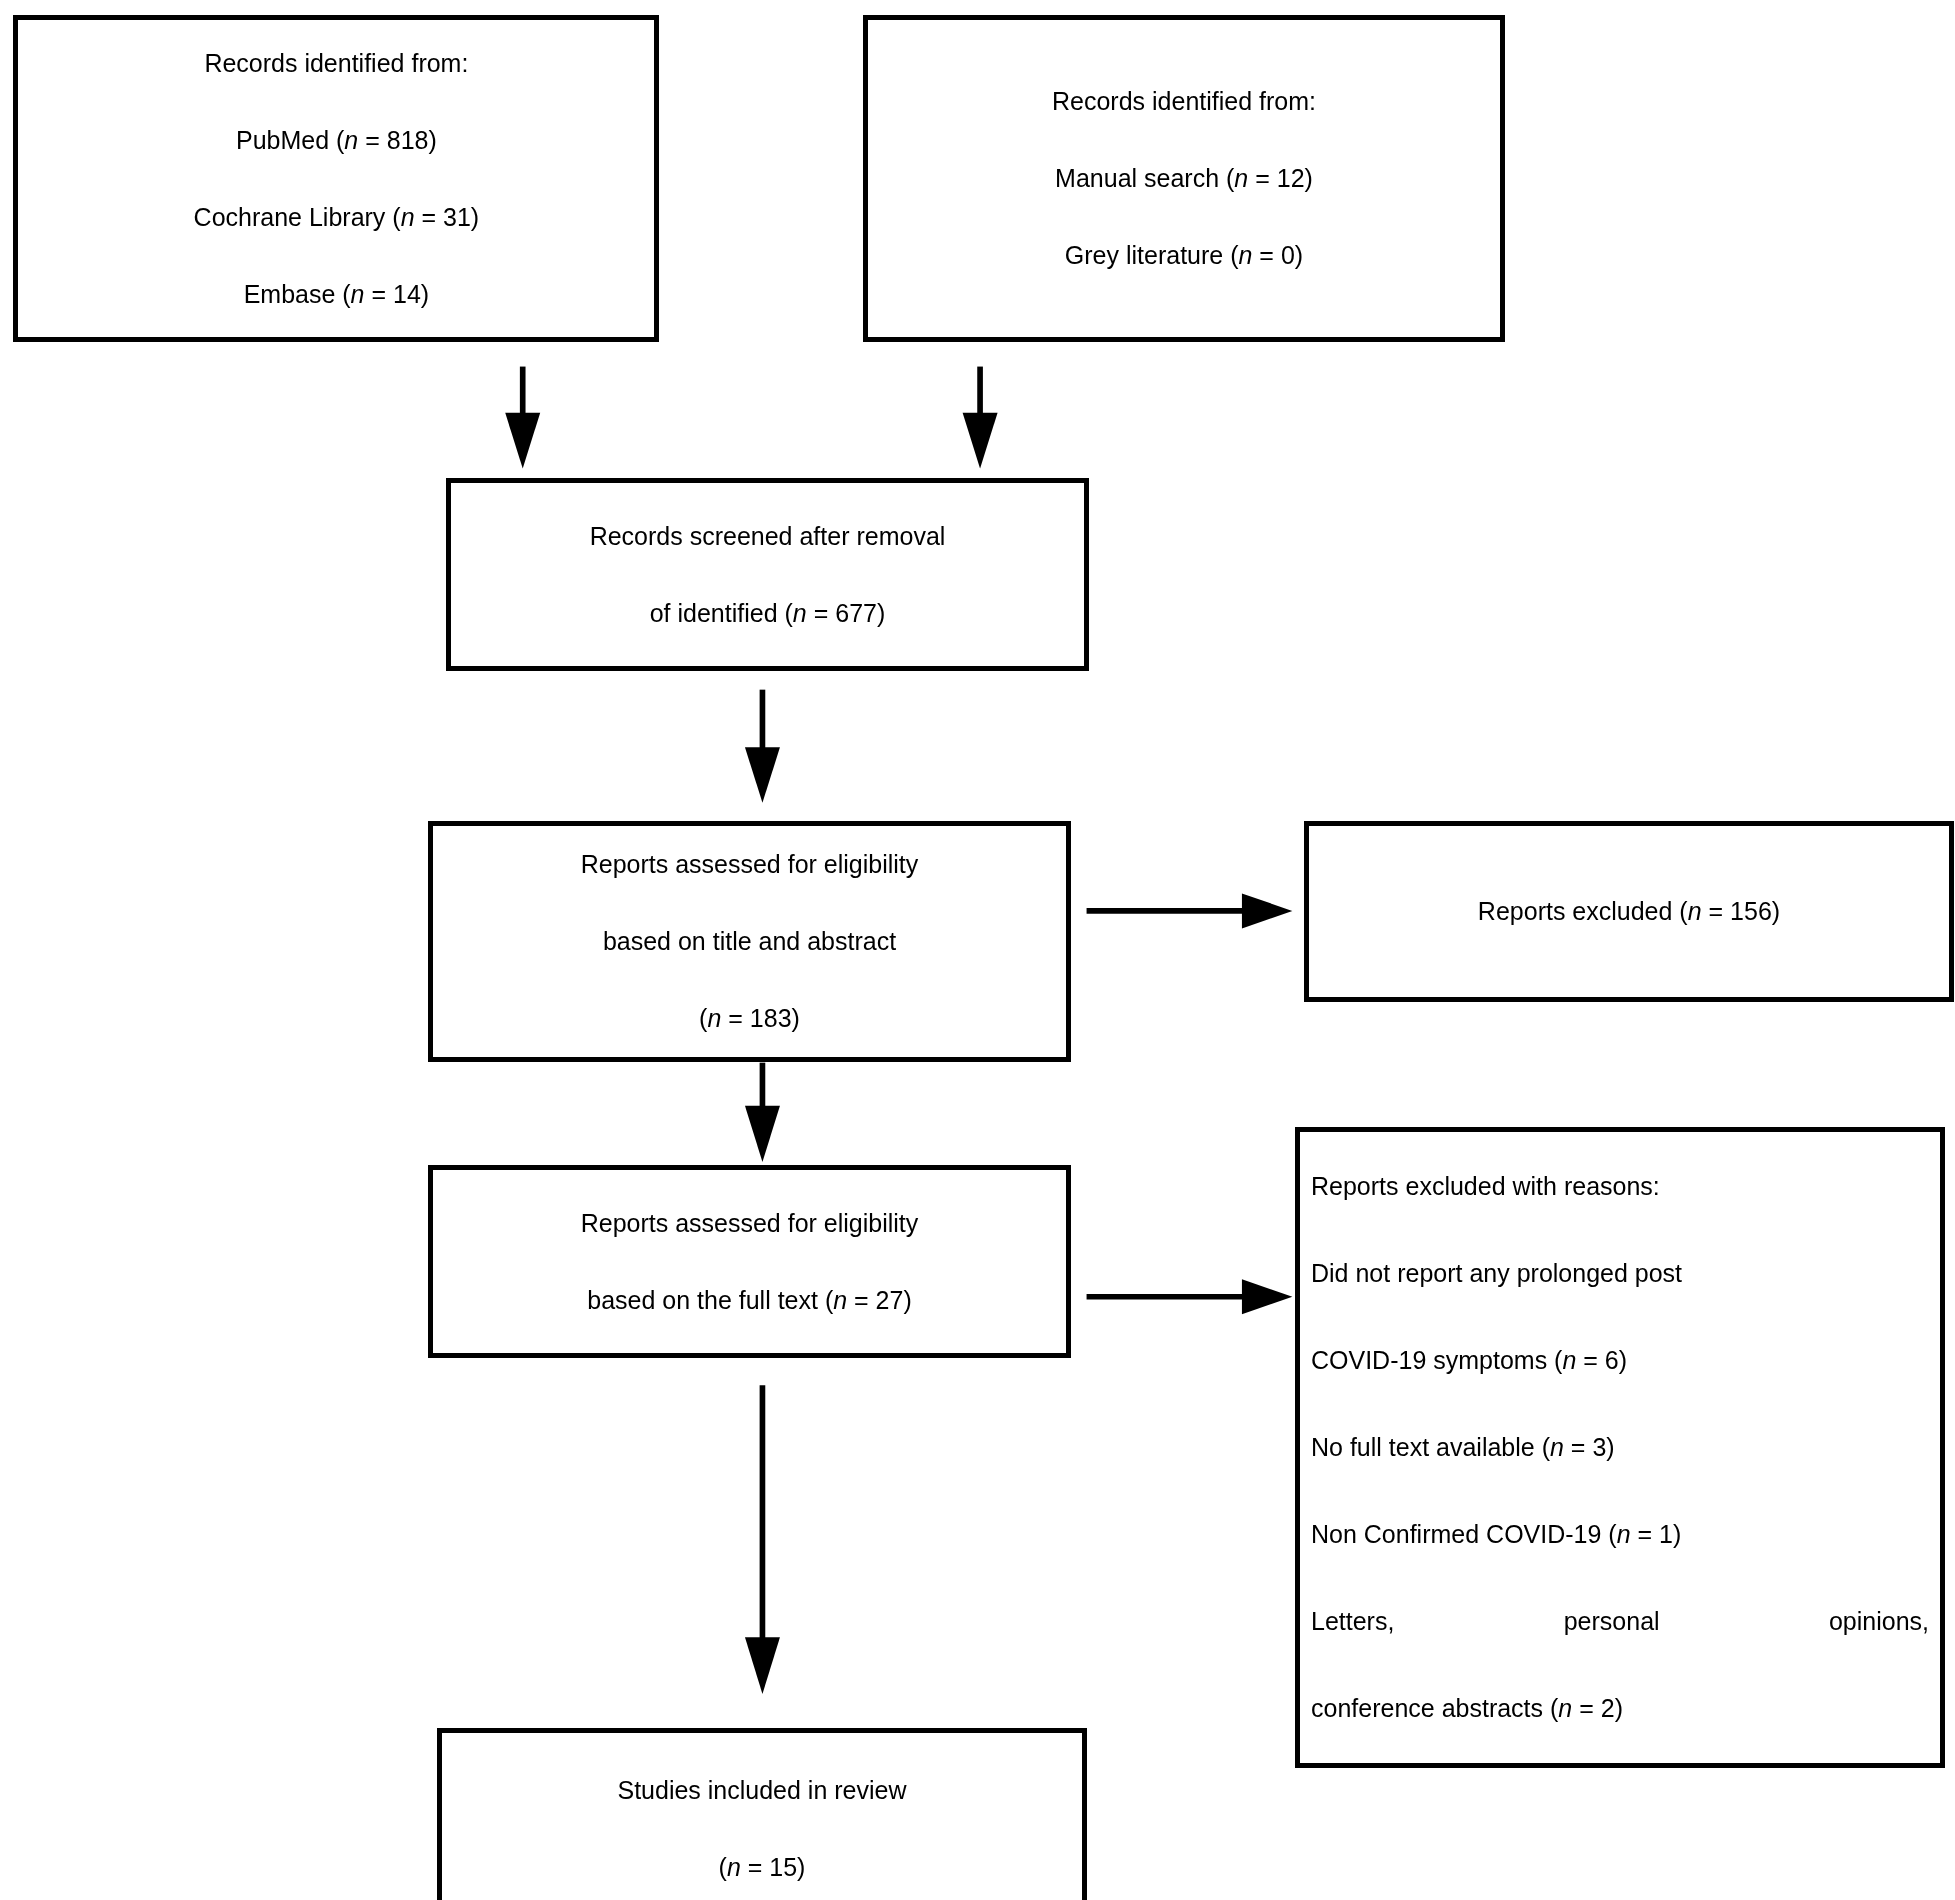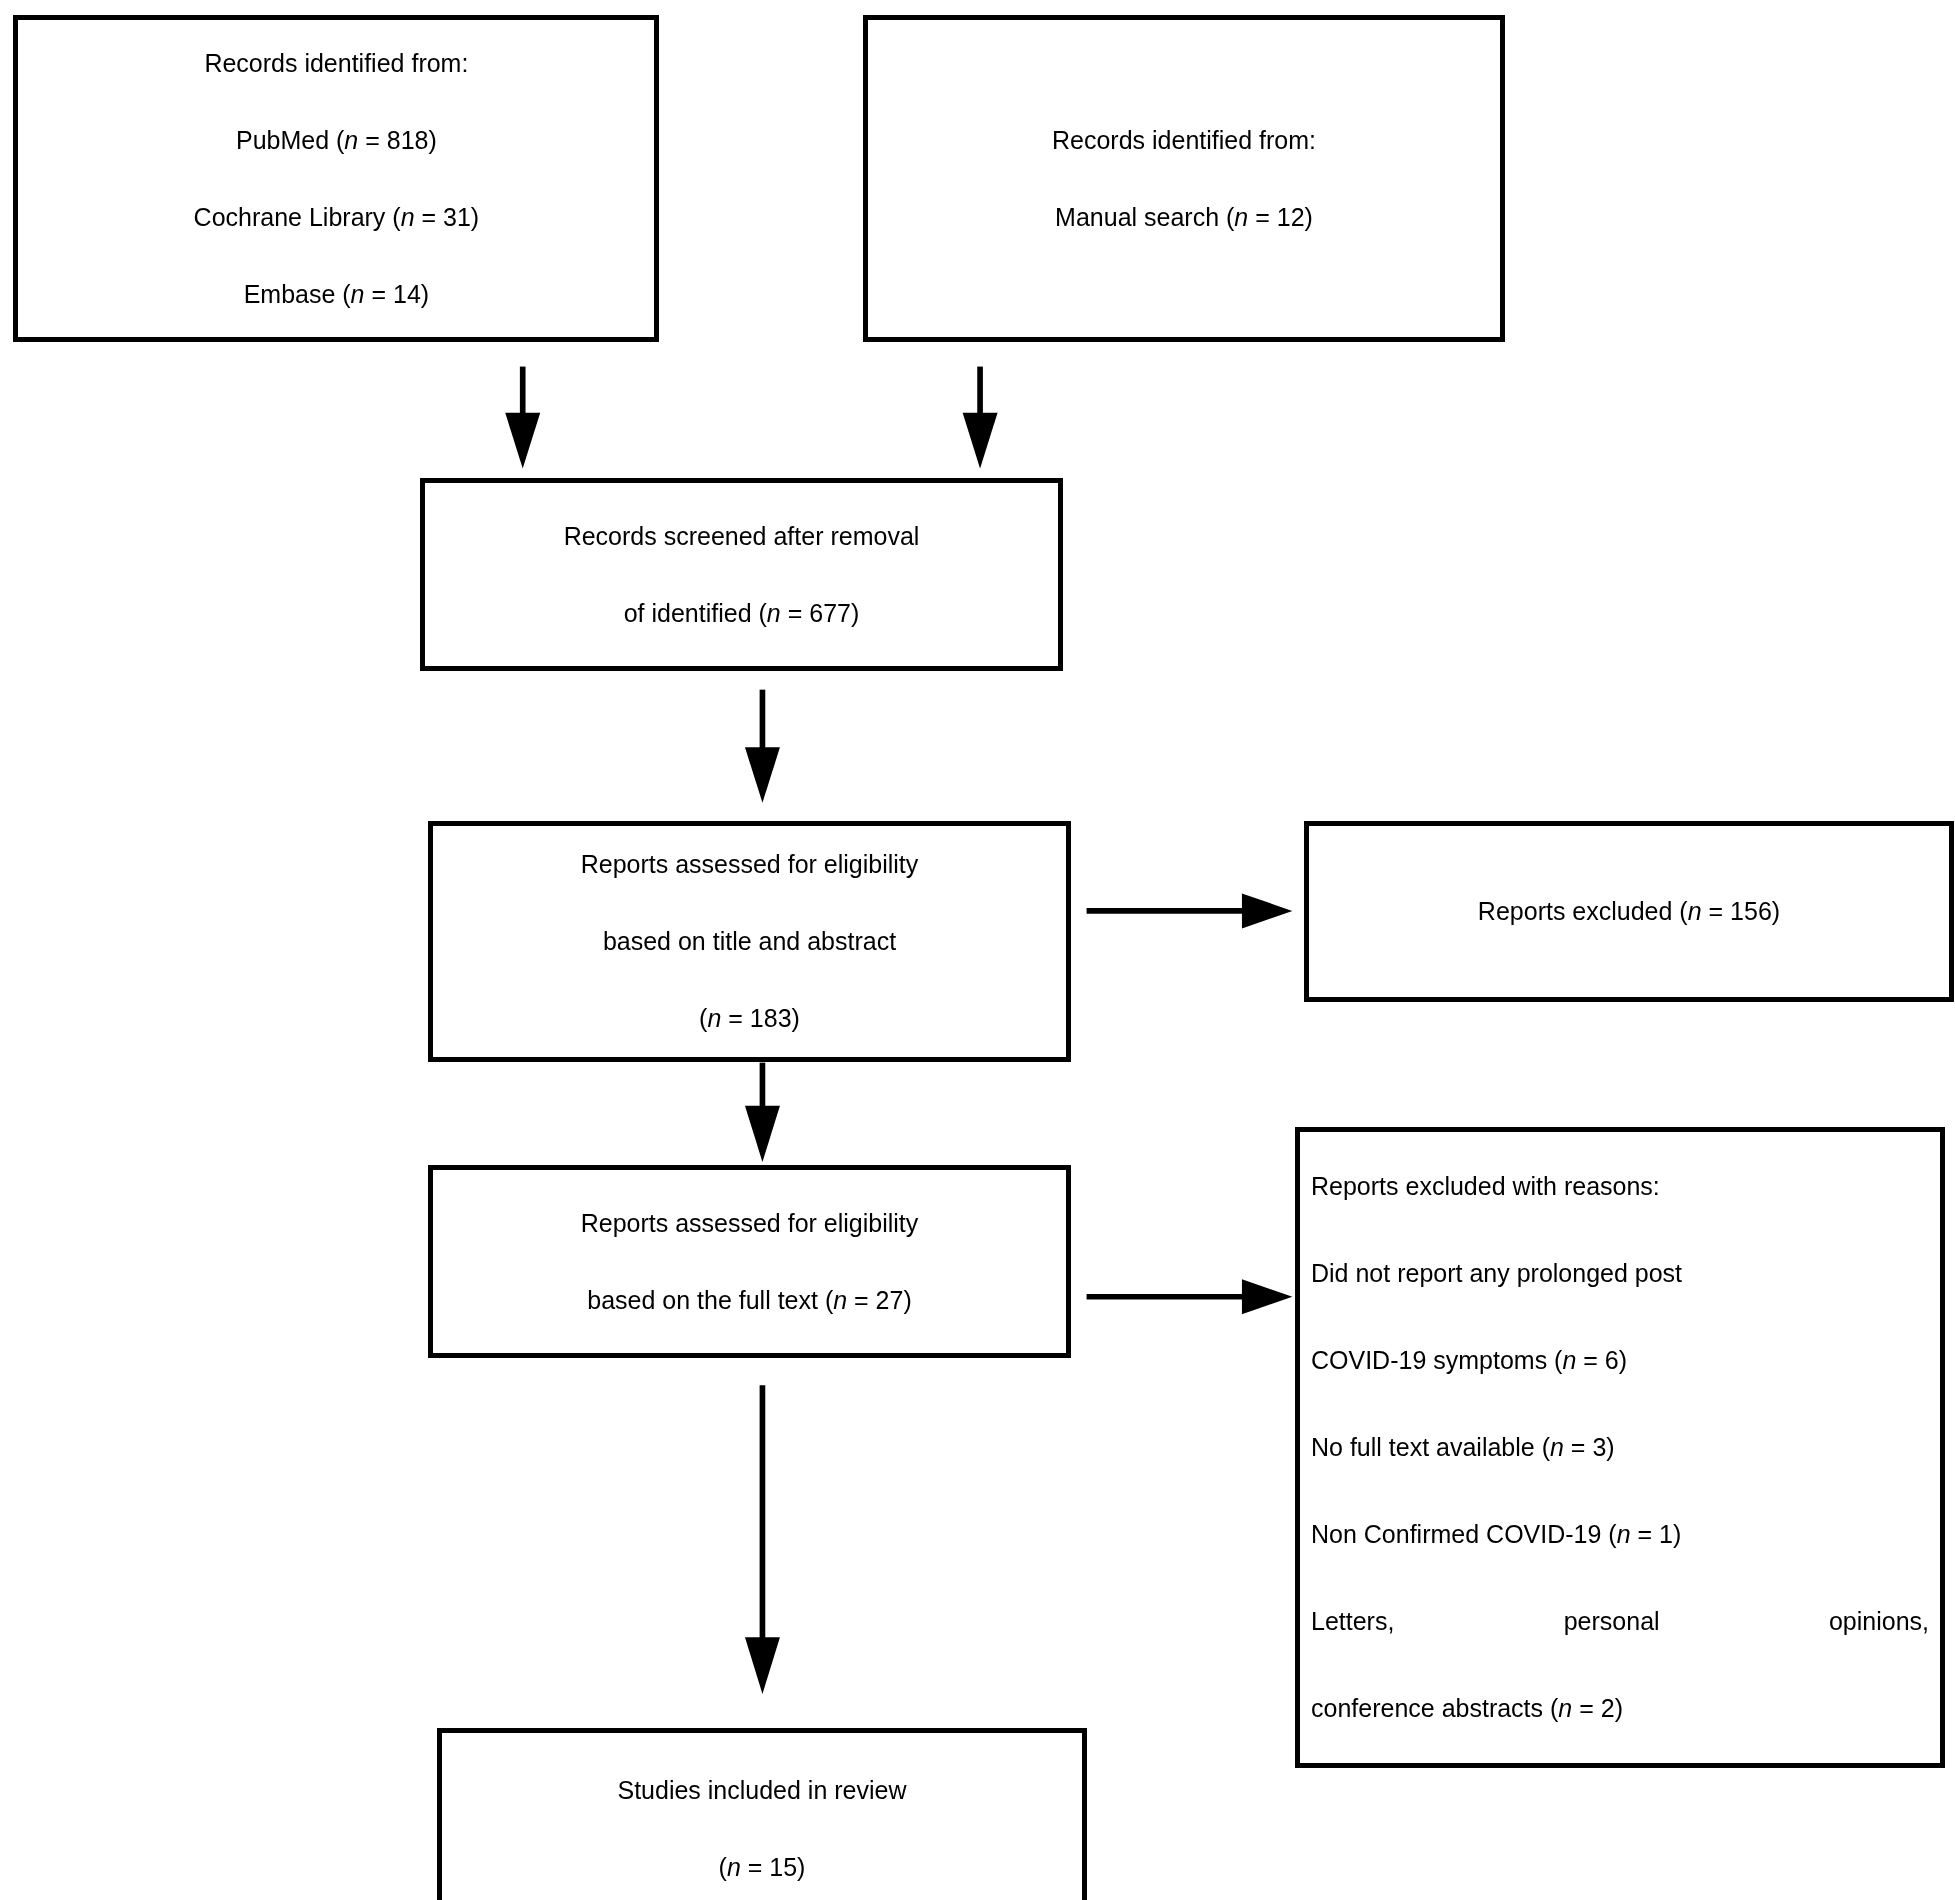--- a/index.html
+++ b/index.html
@@ -40,21 +40,21 @@
     text-align:left;
   }
   .line--justified{
     display:flex;
     justify-content:space-between;
     gap:24px;
   }
   
   .box-a{left:13.4px;   top:15.4px;   width:646px; height:327px;}
   .box-b{left:863px; top:15.4px;   width:642px; height:327px;}
-  .box-c{left:420px;  top:478px;  width:643px; height:193px;}
+  .box-c{left:446px;  top:478px;  width:643px; height:193px;}
   .box-d{left:428px;  top:821px; width:643px; height:241px;}
   .box-e{left:1295px; top:821px; width:650px; height:181px;margin-left:9px;}
   .box-f{left:428px;  top:1165px; width:643px; height:193px;}
   .box-g{left:1295px; top:1127px; width:650px; height:641px;}
   .box-h{left:437px;  top:1728px; width:650px; height:201px;}
   .arrows{
     position:absolute;left:0;top:0;width:1955px;height:1901px;
     pointer-events:none;
   }
   .arrows line{stroke:#000000;stroke-width:11;}
@@ -99,20 +99,21 @@
   <div class="box box-a">
     <div class="line"><span>Records identified from:</span></div>
     <div class="line"><span>PubMed (</span><i class="nvar">n</i><span> = 818)</span></div>
     <div class="line"><span>Cochrane Library (</span><i class="nvar">n</i><span> = 31)</span></div>
     <div class="line"><span>Embase (</span><i class="nvar">n</i><span> = 14)</span></div>
   </div>
 
   <div class="box box-b">
     <div class="line"><span>Records identified from:</span></div>
     <div class="line"><span>Manual search (</span><i class="nvar">n</i><span> = 12)</span></div>
+    <div class="line"><span>Grey literature (</span><i class="nvar">n</i><span> = 0)</span></div>
   </div>
 
   <div class="box box-c">
     <div class="line"><span>Records screened after removal</span></div>
     <div class="line"><span>of identified (</span><i class="nvar">n</i><span> = 677)</span></div>
   </div>
 
   <div class="box box-d">
     <div class="line"><span>Reports assessed for eligibility</span></div>
     <div class="line"><span>based on title and abstract</span></div>

